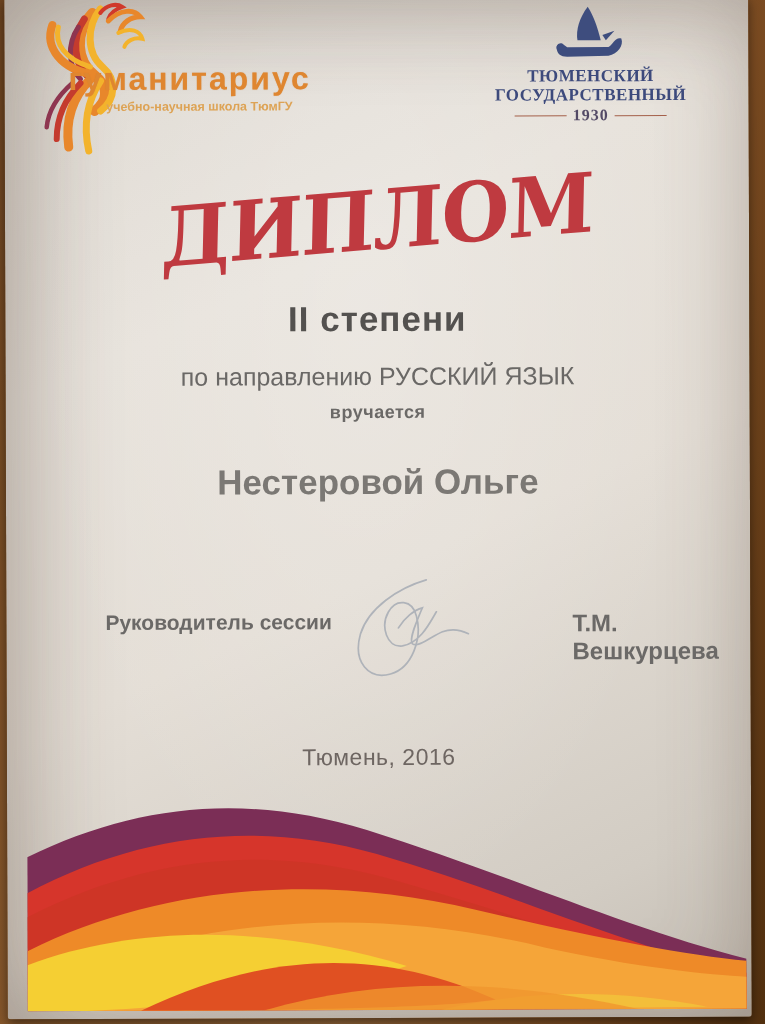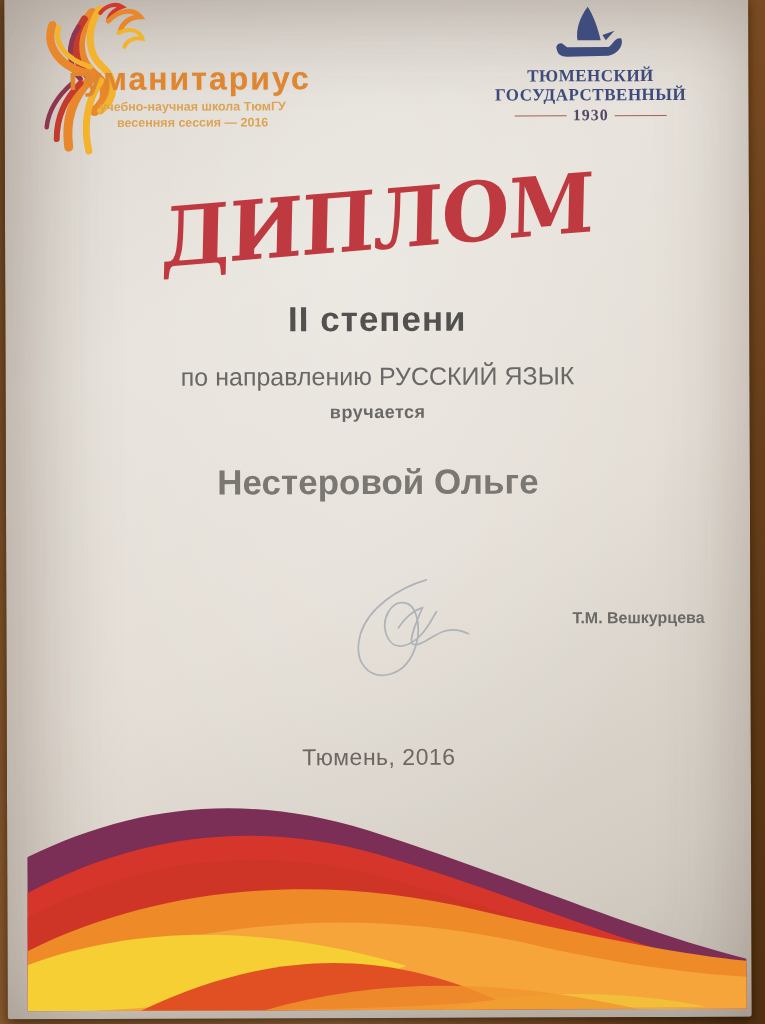--- a/index.html
+++ b/index.html
@@ -21,21 +21,21 @@
   .abs { position:absolute; }
 
   
   .phoenix { left:26px; top:2px; width:128px; height:162px; }
   .gum-title {
     left:64px; top:64px; width:230px; text-align:center;
     font-size:32px; font-weight:bold; letter-spacing:2px;
     color:#df8630; text-shadow:0 0 1px rgba(200,120,40,.4);
   }
   .gum-sub {
-    left:88px; top:102px; width:200px; text-align:center;
+    left:88px; top:102px; width:200px; text-align:right;
     font-size:12.5px; font-weight:bold; line-height:1.3; color:#dda355;
   }
 
   
   .uni { left:428px; top:6px; width:316px; text-align:center; }
   .uni .ship { display:block; margin:0 auto; width:86px; height:66px; }
   .uni-name {
     font-family:"Liberation Serif", serif; font-weight:bold;
     color:#3d4a7c; font-size:17px; line-height:1.1; letter-spacing:.5px;
   }
@@ -51,21 +51,21 @@
     transform: rotate(-4.5deg) skewX(-6deg) scaleX(.95);
   }
   .degree   { left:0; right:0; top:303px; text-align:center; font-size:35px; font-weight:bold; color:#53514f; letter-spacing:1px; }
   .direction{ left:0; right:0; top:366px; text-align:center; font-size:25px; color:#6a6866; }
   .awarded  { left:0; right:0; top:406px; text-align:center; font-size:18px; font-weight:bold; color:#6b6967; letter-spacing:.5px; }
   .recipient{ left:0; right:0; top:466px; text-align:center; font-size:35px; font-weight:bold; color:#7b7874; }
 
   
   .sig-role { left:99px; top:614px; font-size:21px; font-weight:bold; color:#6b6967; }
   .sig-svg  { left:332px; top:578px; width:138px; height:112px; }
-  .sig-name { left:566px; top:614px; font-size:16px; font-weight:bold; color:#6b6967; }
+  .sig-name { left:566px; top:614px; font-size:24px; font-weight:bold; color:#6b6967; }
 
   .place-year { left:0; right:0; top:748px; text-align:center; font-size:23px; color:#6e6662; letter-spacing:.5px; }
 
   
   .wave { left:20px; right:5px; bottom:8px; height:212px; }
   .wave svg { width:100%; height:100%; display:block; }
 </style>
 </head>
 <body>
 
@@ -85,21 +85,20 @@
       <path d="M60,68 C34,60 24,44 28,28" stroke="#f3b32c" stroke-width="5"></path>
       <path d="M70,14 C76,6 86,4 92,8 C86,10 80,14 78,20" stroke="#d0392b" stroke-width="4"></path>
       <path d="M78,22 C90,10 104,10 110,18 C100,18 92,24 90,32" stroke="#e8872b" stroke-width="5"></path>
       <path d="M88,34 C100,28 110,32 112,40 C104,38 96,42 94,48" stroke="#f3b32c" stroke-width="4"></path>
     </g>
   </svg>
 
   <div class="abs gum-title">гуманитариус</div>
   <div class="abs gum-sub">
     <div>учебно-научная школа ТюмГУ</div>
-    <div>весенняя сессия — 2016</div>
   </div>
 
   <div class="abs uni">
     <svg class="ship" viewBox="0 0 100 70" aria-hidden="true">
       <g fill="#3e4d7e">
         <path d="M47,3 C37,16 33,31 35,42 L62,42 C58,25 53,12 47,3 Z"></path>
         <path d="M64,36 L78,31 L68,42 Z"></path>
         <path d="M11,53 C9,47 15,43 19,47 L23,50 L71,50 C77,46 79,38 86,40 C89,48 82,58 71,60 L23,61 C15,61 12,58 11,53 Z"></path>
         <circle cx="14" cy="50" r="3.2"></circle>
       </g>
@@ -113,20 +112,21 @@
   </div>
 
   <div class="abs title-row">
     <span>ДИПЛОМ</span>
   </div>
   <div class="abs degree">II степени</div>
   <div class="abs direction">по направлению РУССКИЙ ЯЗЫК</div>
   <div class="abs awarded">вручается</div>
   <div class="abs recipient">Нестеровой Ольге</div>
 
+  <div class="abs sig-role">Руководитель сессии</div>
   <svg class="abs sig-svg" viewBox="0 0 138 112" aria-hidden="true">
     <g fill="none" stroke="#a9aeb6" stroke-width="1.7" stroke-linecap="round" opacity=".9">
       <path d="M88,6 C60,14 30,34 22,60 C14,88 30,106 52,100 C74,94 84,64 78,42 C74,26 58,24 50,38 C42,52 48,74 64,72 C82,69 92,48 98,38"></path>
       <path d="M60,54 C66,44 76,36 84,34 C78,48 70,66 74,70 C80,74 94,62 104,58 C112,55 122,56 130,60"></path>
     </g>
   </svg>
   <div class="abs sig-name">Т.М. Вешкурцева</div>
 
   <div class="abs place-year">Тюмень, 2016</div>
 

